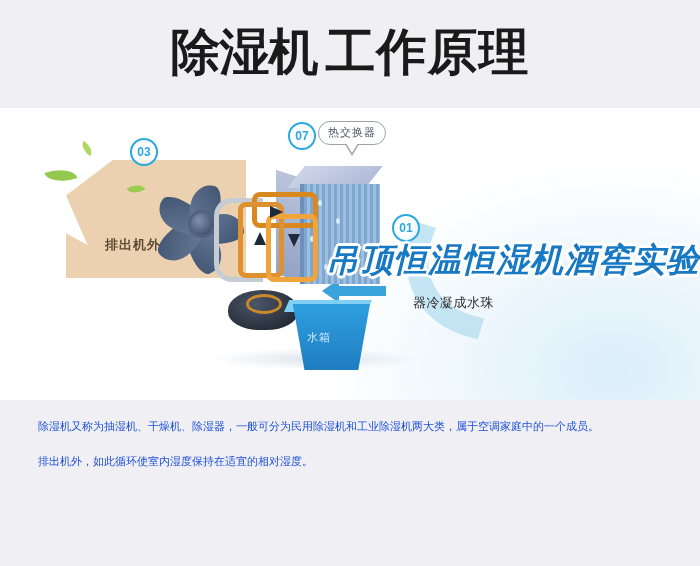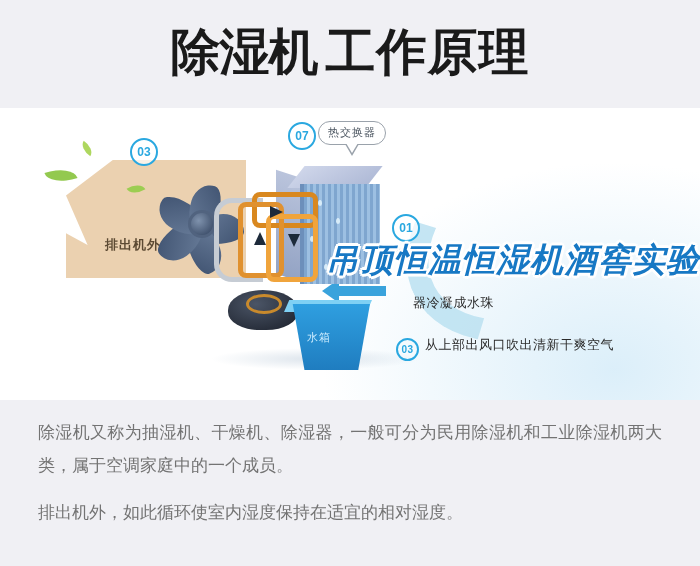--- a/index.html
+++ b/index.html
@@ -413,23 +413,23 @@
     position: absolute;
     left: 0;
     top: 400px;
     width: 700px;
     padding: 16px 38px 0;
     box-sizing: border-box;
     background: #f0f0f4;
   }
   .copy p {
     margin: 0 0 4px;
-    font-size: 17px;
+    font-size: 11px;
     line-height: 1.95;
-    color: #737373;
+    color: #1d4ed8;
     text-align: justify;
     font-family: "DejaVu Sans", sans-serif;
   }
   .copy .gap { height: 10px; }
 </style>
 </head>
 <body>
 
 <div class="page-title-band">
   <div class="page-title">
@@ -488,23 +488,20 @@
   <div class="tank-label">水箱</div>
 
   <div class="badge b03">03</div>
   <div class="badge b02">07</div>
   <div class="badge b01">01</div>
   <div class="callout">热交换器</div>
 
   <div class="step-line s02">
     <span>器冷凝成水珠</span>
   </div>
-  <div class="step-line s03">
-    <span class="step-inline-badge">03</span><span>从上部出风口吹出清新干爽空气</span>
-  </div>
 </div>
 
 <div class="watermark">
   <span class="wm-line">吊顶恒温恒湿机酒窖实验</span>
 </div>
 
 <div class="copy">
   <p>除湿机又称为抽湿机、干燥机、除湿器，一般可分为民用除湿机和工业除湿机两大类，属于空调家庭中的一个成员。</p>
   <div class="gap"></div>
   <p>排出机外，如此循环使室内湿度保持在适宜的相对湿度。</p>

